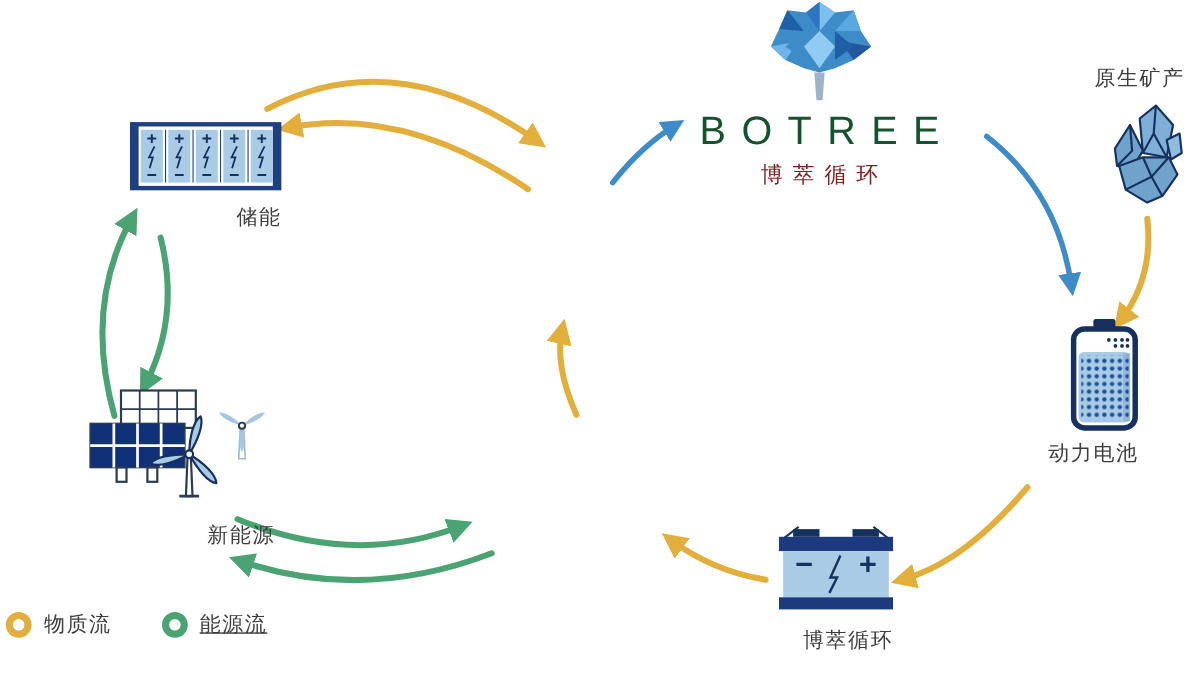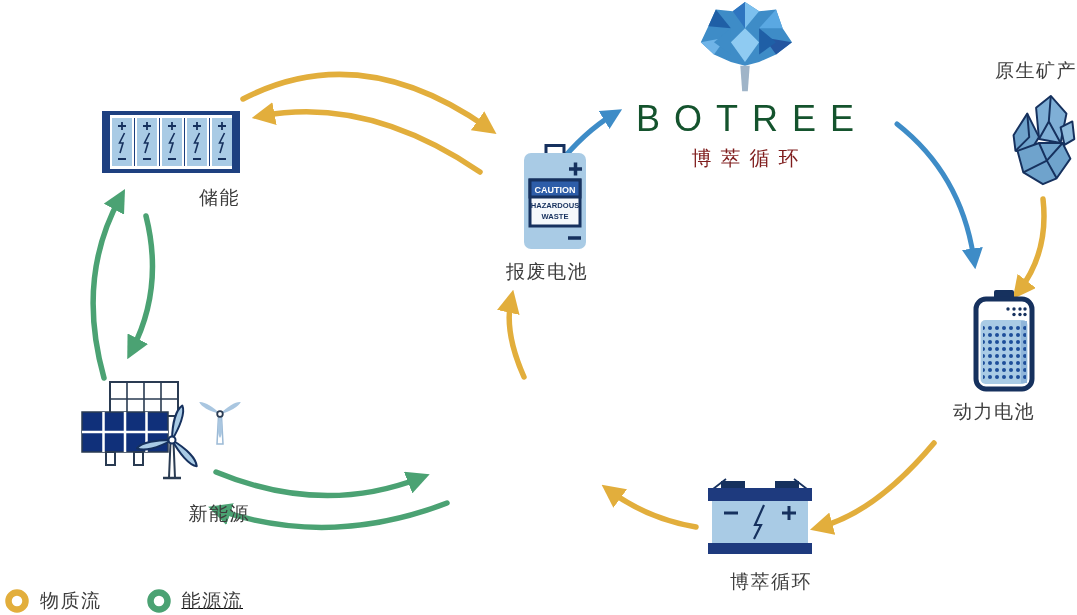--- a/index.html
+++ b/index.html
@@ -6,21 +6,21 @@
   .canvas{position:relative;width:1077px;height:615px;background:#ffffff;overflow:hidden;
           font-family:"Liberation Sans","DejaVu Sans",sans-serif;}
   .arrows{position:absolute;left:0;top:0;width:1077px;height:615px;}
   .node{position:absolute;display:flex;flex-direction:column;align-items:flex-end;}
   .node-label{font-size:19px;color:#3d3d3d;letter-spacing:1.5px;margin-top:7px;
               white-space:nowrap;font-weight:500;}
   .label-top{margin-top:0;margin-bottom:10px;}
   .logo{position:absolute;left:626px;top:0;width:238px;display:flex;flex-direction:column;align-items:center;}
   .brand{font-size:36px;font-weight:300;color:#14532d;letter-spacing:14px;margin-right:-14px;margin-top:4px;}
   .brand-sub{font-size:20px;color:#7f1d1d;letter-spacing:9px;margin-right:-9px;margin-top:5px;}
-  .legend{position:absolute;left:4px;top:588px;display:flex;}
+  .legend{position:absolute;left:4px;top:555px;display:flex;}
   .legend-item{display:flex;align-items:center;}
   .legend-item + .legend-item{margin-left:44px;text-decoration:underline;}
   .legend-label{font-size:19px;color:#3d3d3d;letter-spacing:1.5px;margin-left:10px;font-weight:500;}
   .cap-caution{font-size:9px;fill:#ffffff;font-weight:bold;}
   .cap-hazard{font-size:7.6px;fill:#16315e;font-weight:bold;}
   svg{display:block;}
 </style>
 </head>
 <body>
 
@@ -63,21 +63,21 @@
       <polygon points="105,45 88,58 75,40" fill="#2456a0"></polygon>
       <polygon points="8,45 22,58 35,40" fill="#6fb4e8"></polygon>
       <polygon points="55,30 70,45 55,66 40,45" fill="#8fcbf2"></polygon>
       <polygon points="70,30 88,45 70,58" fill="#1f5fa6"></polygon>
       <polygon points="40,30 22,45 40,58" fill="#3e8cc7"></polygon>
     </svg>
     <div class="brand">BOTREE</div>
     <div class="brand-sub">博萃循环</div>
   </div>
 
-  <div class="node" style="left:80px;top:106px;width:160px;">
+  <div class="node" style="left:96px;top:106px;width:160px;">
     <svg width="138" height="72" viewBox="0 0 138 72">
       <rect x="0" y="5" width="138" height="62" fill="#1e4080"></rect>
       <rect x="8" y="9" width="122" height="54" fill="#ffffff"></rect>
       <g fill="#a9cbe5">
         <rect x="10" y="12" width="20" height="48"></rect>
           <rect x="35" y="12" width="20" height="48"></rect>
         <rect x="60" y="12" width="20" height="48"></rect>
           <rect x="85" y="12" width="20" height="48"></rect>
         <rect x="110" y="12" width="20" height="48"></rect>
       </g>
@@ -88,34 +88,20 @@
           <line x1="107.5" y1="12" x2="107.5" y2="60"></line>
       </g>
       <g stroke="#16315e" stroke-width="1.8" fill="none">
         <path d="M16,20 h8 M20,16 v8 M16,53 h8 M41,20 h8 M45,16 v8 M41,53 h8 M66,20 h8 M70,16 v8 M66,53 h8 M91,20 h8 M95,16 v8 M91,53 h8 M116,20 h8 M120,16 v8 M116,53 h8"></path>
         <path d="M22.5,27 L17.5,37 L21,37 L18,47 M47.5,27 L42.5,37 L46,37 L43,47 M72.5,27 L67.5,37 L71,37 L68,47 M97.5,27 L92.5,37 L96,37 L93,47 M122.5,27 L117.5,37 L121,37 L118,47" stroke-width="1.6"></path>
       </g>
     </svg>
     <div class="node-label">储能</div>
   </div>
 
-  <div class="node" style="left:448px;top:144px;width:140px;">
-    <svg width="66" height="108" viewBox="0 0 66 108">
-      <rect x="24" y="1.5" width="18" height="9" fill="#ffffff" stroke="#16315e" stroke-width="3"></rect>
-      <rect x="2" y="9" width="62" height="96" rx="7" fill="#a9cbe5"></rect>
-      <path d="M47,25 h13 M53.5,18.5 v13" stroke="#16315e" stroke-width="3.5"></path>
-      <rect x="8" y="36" width="50" height="46" fill="#f4f8fb" stroke="#16315e" stroke-width="3"></rect>
-      <rect x="8" y="36" width="50" height="17" fill="#2d5da8" stroke="#16315e" stroke-width="3"></rect>
-      <text x="33" y="49" text-anchor="middle" class="cap-caution">CAUTION</text>
-      <text x="33" y="64" text-anchor="middle" class="cap-hazard">HAZARDOUS</text>
-      <text x="33" y="75" text-anchor="middle" class="cap-hazard">WASTE</text>
-      <path d="M46,94 h13" stroke="#16315e" stroke-width="3.5"></path>
-    </svg>
-    <div class="node-label">报废电池</div>
-  </div>
 
   <div class="node" style="left:972px;top:58px;width:105px;">
     <div class="node-label label-top">原生矿产</div>
     <svg width="74" height="98" viewBox="0 0 74 100">
       <g stroke="#16315e" stroke-width="2" stroke-linejoin="round">
         <polygon points="33,14 48,2 64,20 58,50 36,46" fill="#7fafd6"></polygon>
         <path d="M48,2 L46,28 L58,50 M46,28 L36,46" fill="none"></path>
         <polygon points="10,42 24,20 36,44 26,60 12,58" fill="#6fa3cc"></polygon>
         <path d="M24,20 L26,44 L12,58" fill="none"></path>
         <polygon points="58,34 70,28 72,46 62,52" fill="#8fbbdc"></polygon>
@@ -159,21 +145,21 @@
       <rect x="4" y="29" width="96" height="42" fill="#a9cbe5"></rect>
       <rect x="0" y="71" width="104" height="11" fill="#1e3a7e"></rect>
       <path d="M16,41 h14" stroke="#16315e" stroke-width="3"></path>
       <path d="M74,41 h14 M81,34 v14" stroke="#16315e" stroke-width="3"></path>
       <path d="M56,33 L47,53 L53,53 L46,67" stroke="#16315e" stroke-width="2.2" fill="none"></path>
     </svg>
     <div class="node-label">博萃循环</div>
   </div>
 
 
-  <div class="node" style="left:70px;top:376px;width:180px;">
+  <div class="node" style="left:70px;top:349px;width:180px;">
     <svg width="180" height="118" viewBox="0 0 180 118">
       <g>
         <rect x="40" y="6" width="68" height="34" fill="#ffffff" stroke="#2a3b52" stroke-width="2"></rect>
         <path d="M57,6 V40 M74,6 V40 M91,6 V40 M40,23 H108" stroke="#2a3b52" stroke-width="1.6"></path>
         <rect x="12" y="36" width="86" height="40" fill="#10307a" stroke="#2a3b52" stroke-width="1.5"></rect>
         <path d="M33.5,36 V76 M55,36 V76 M76.5,36 V76 M12,56 H98" stroke="#ffffff" stroke-width="2.5"></path>
         <rect x="36" y="76" width="9" height="13" fill="#ffffff" stroke="#2a3b52" stroke-width="2"></rect>
         <rect x="64" y="76" width="9" height="13" fill="#ffffff" stroke="#2a3b52" stroke-width="2"></rect>
       </g>
       <g>

